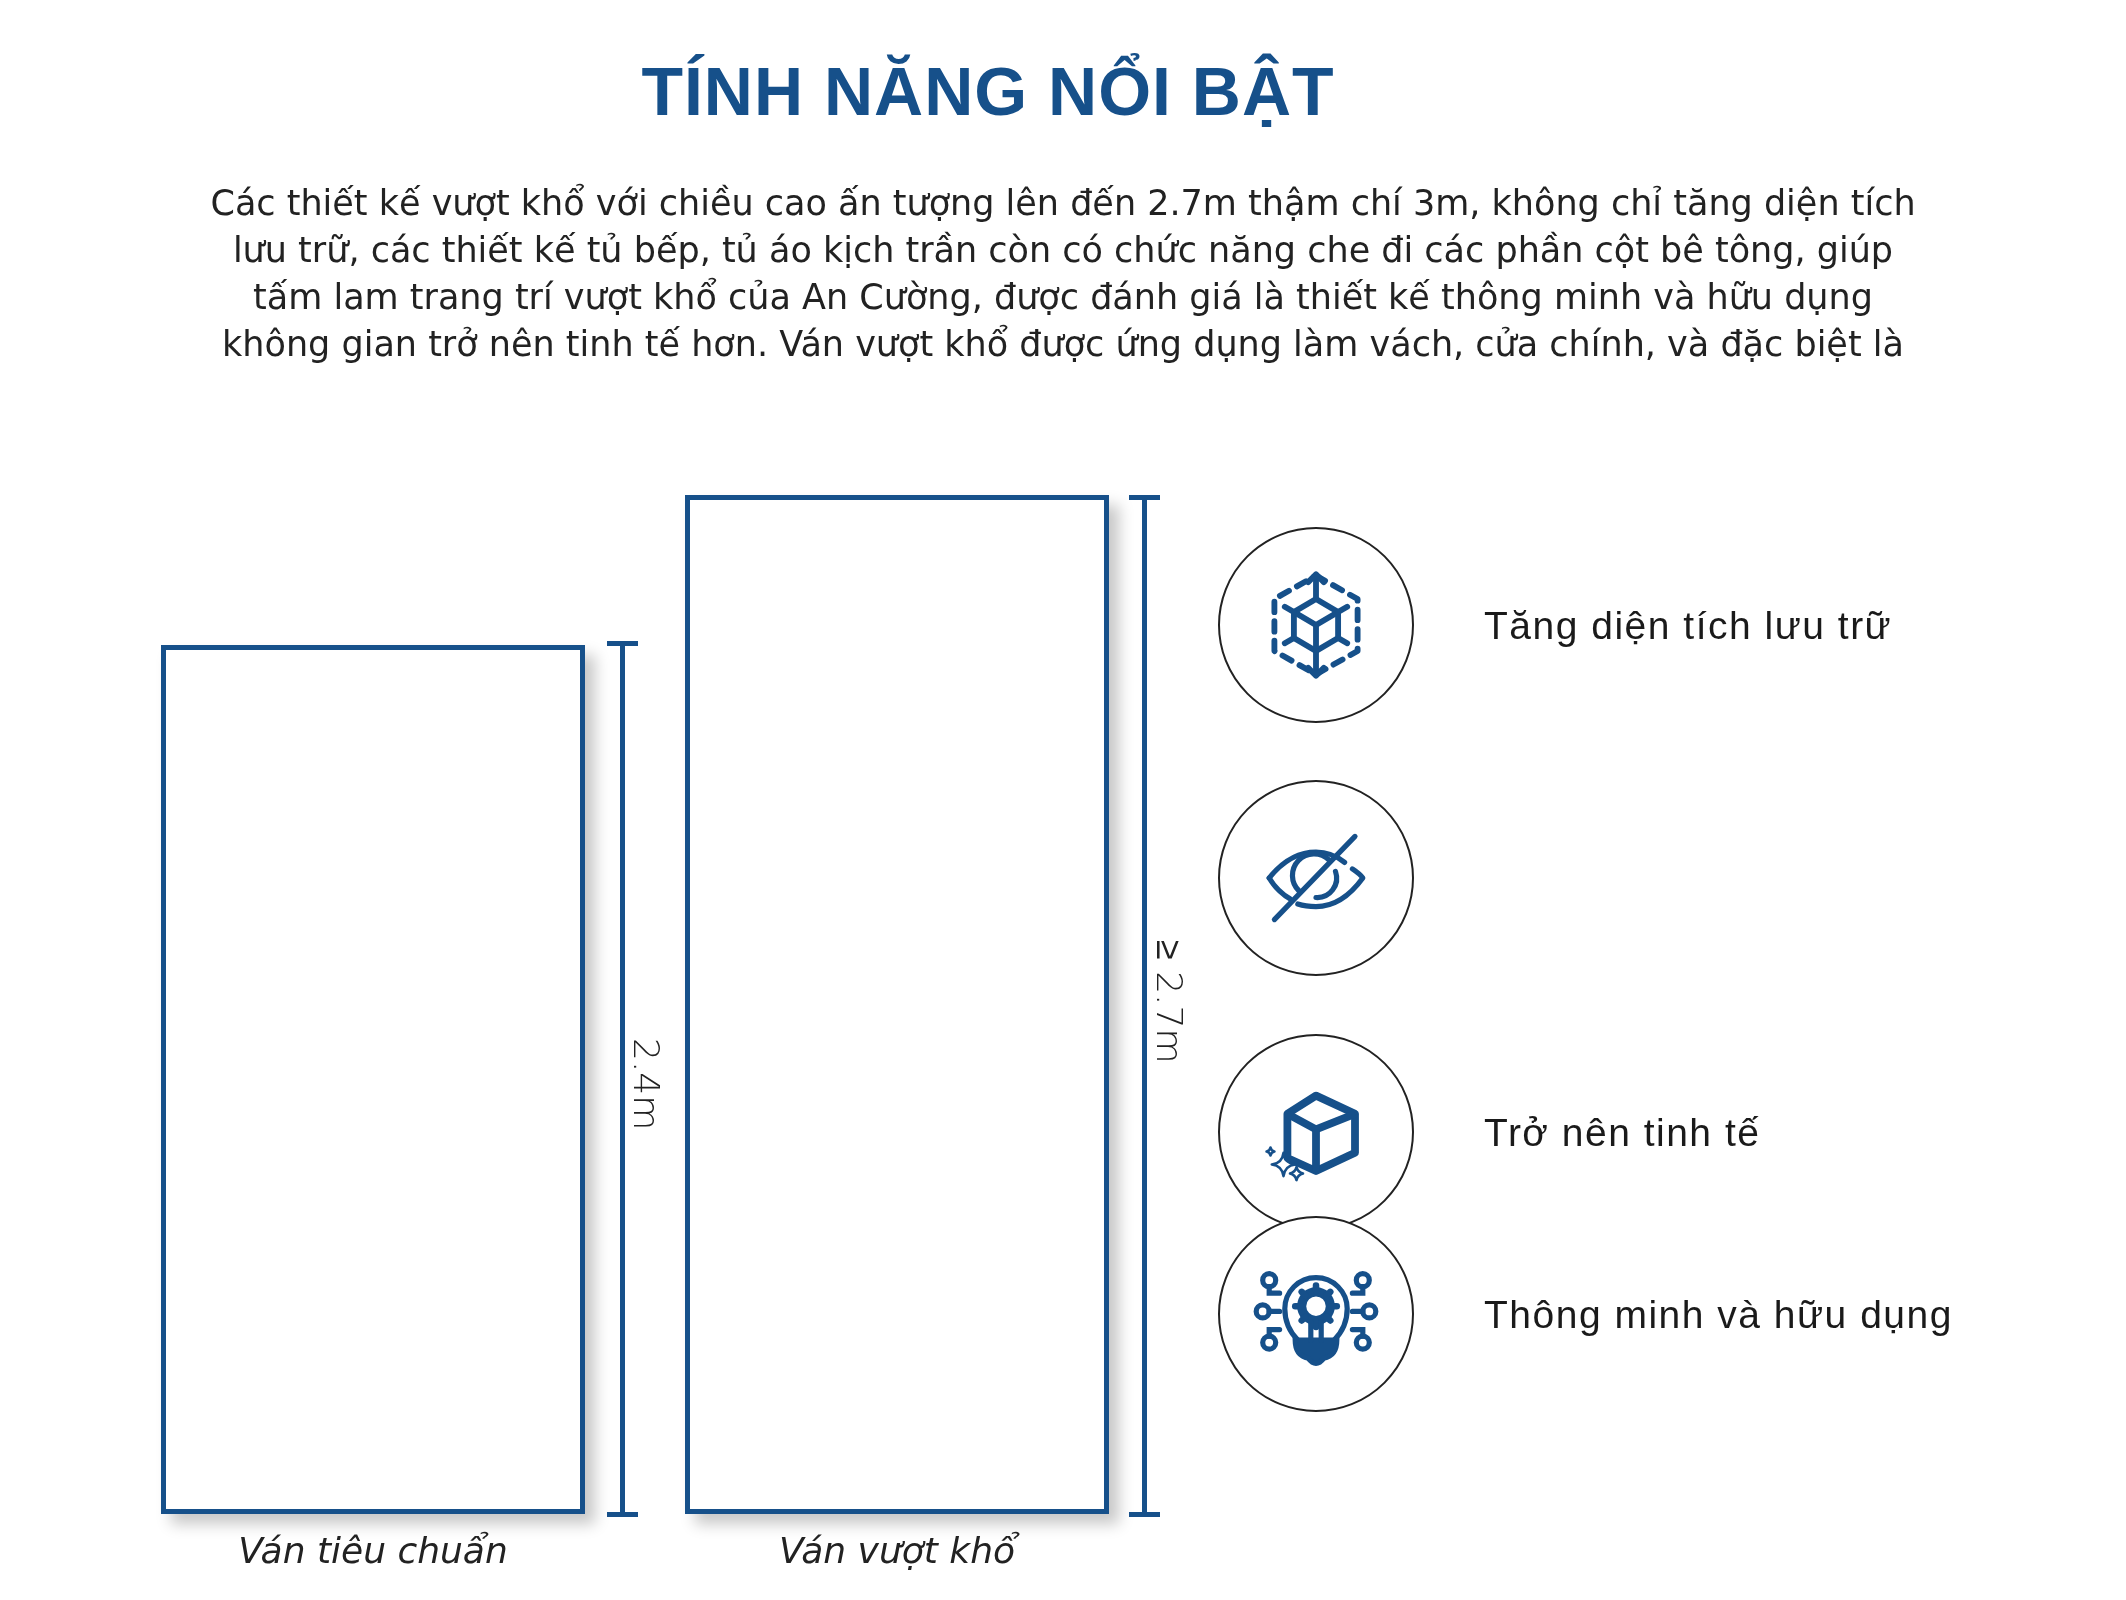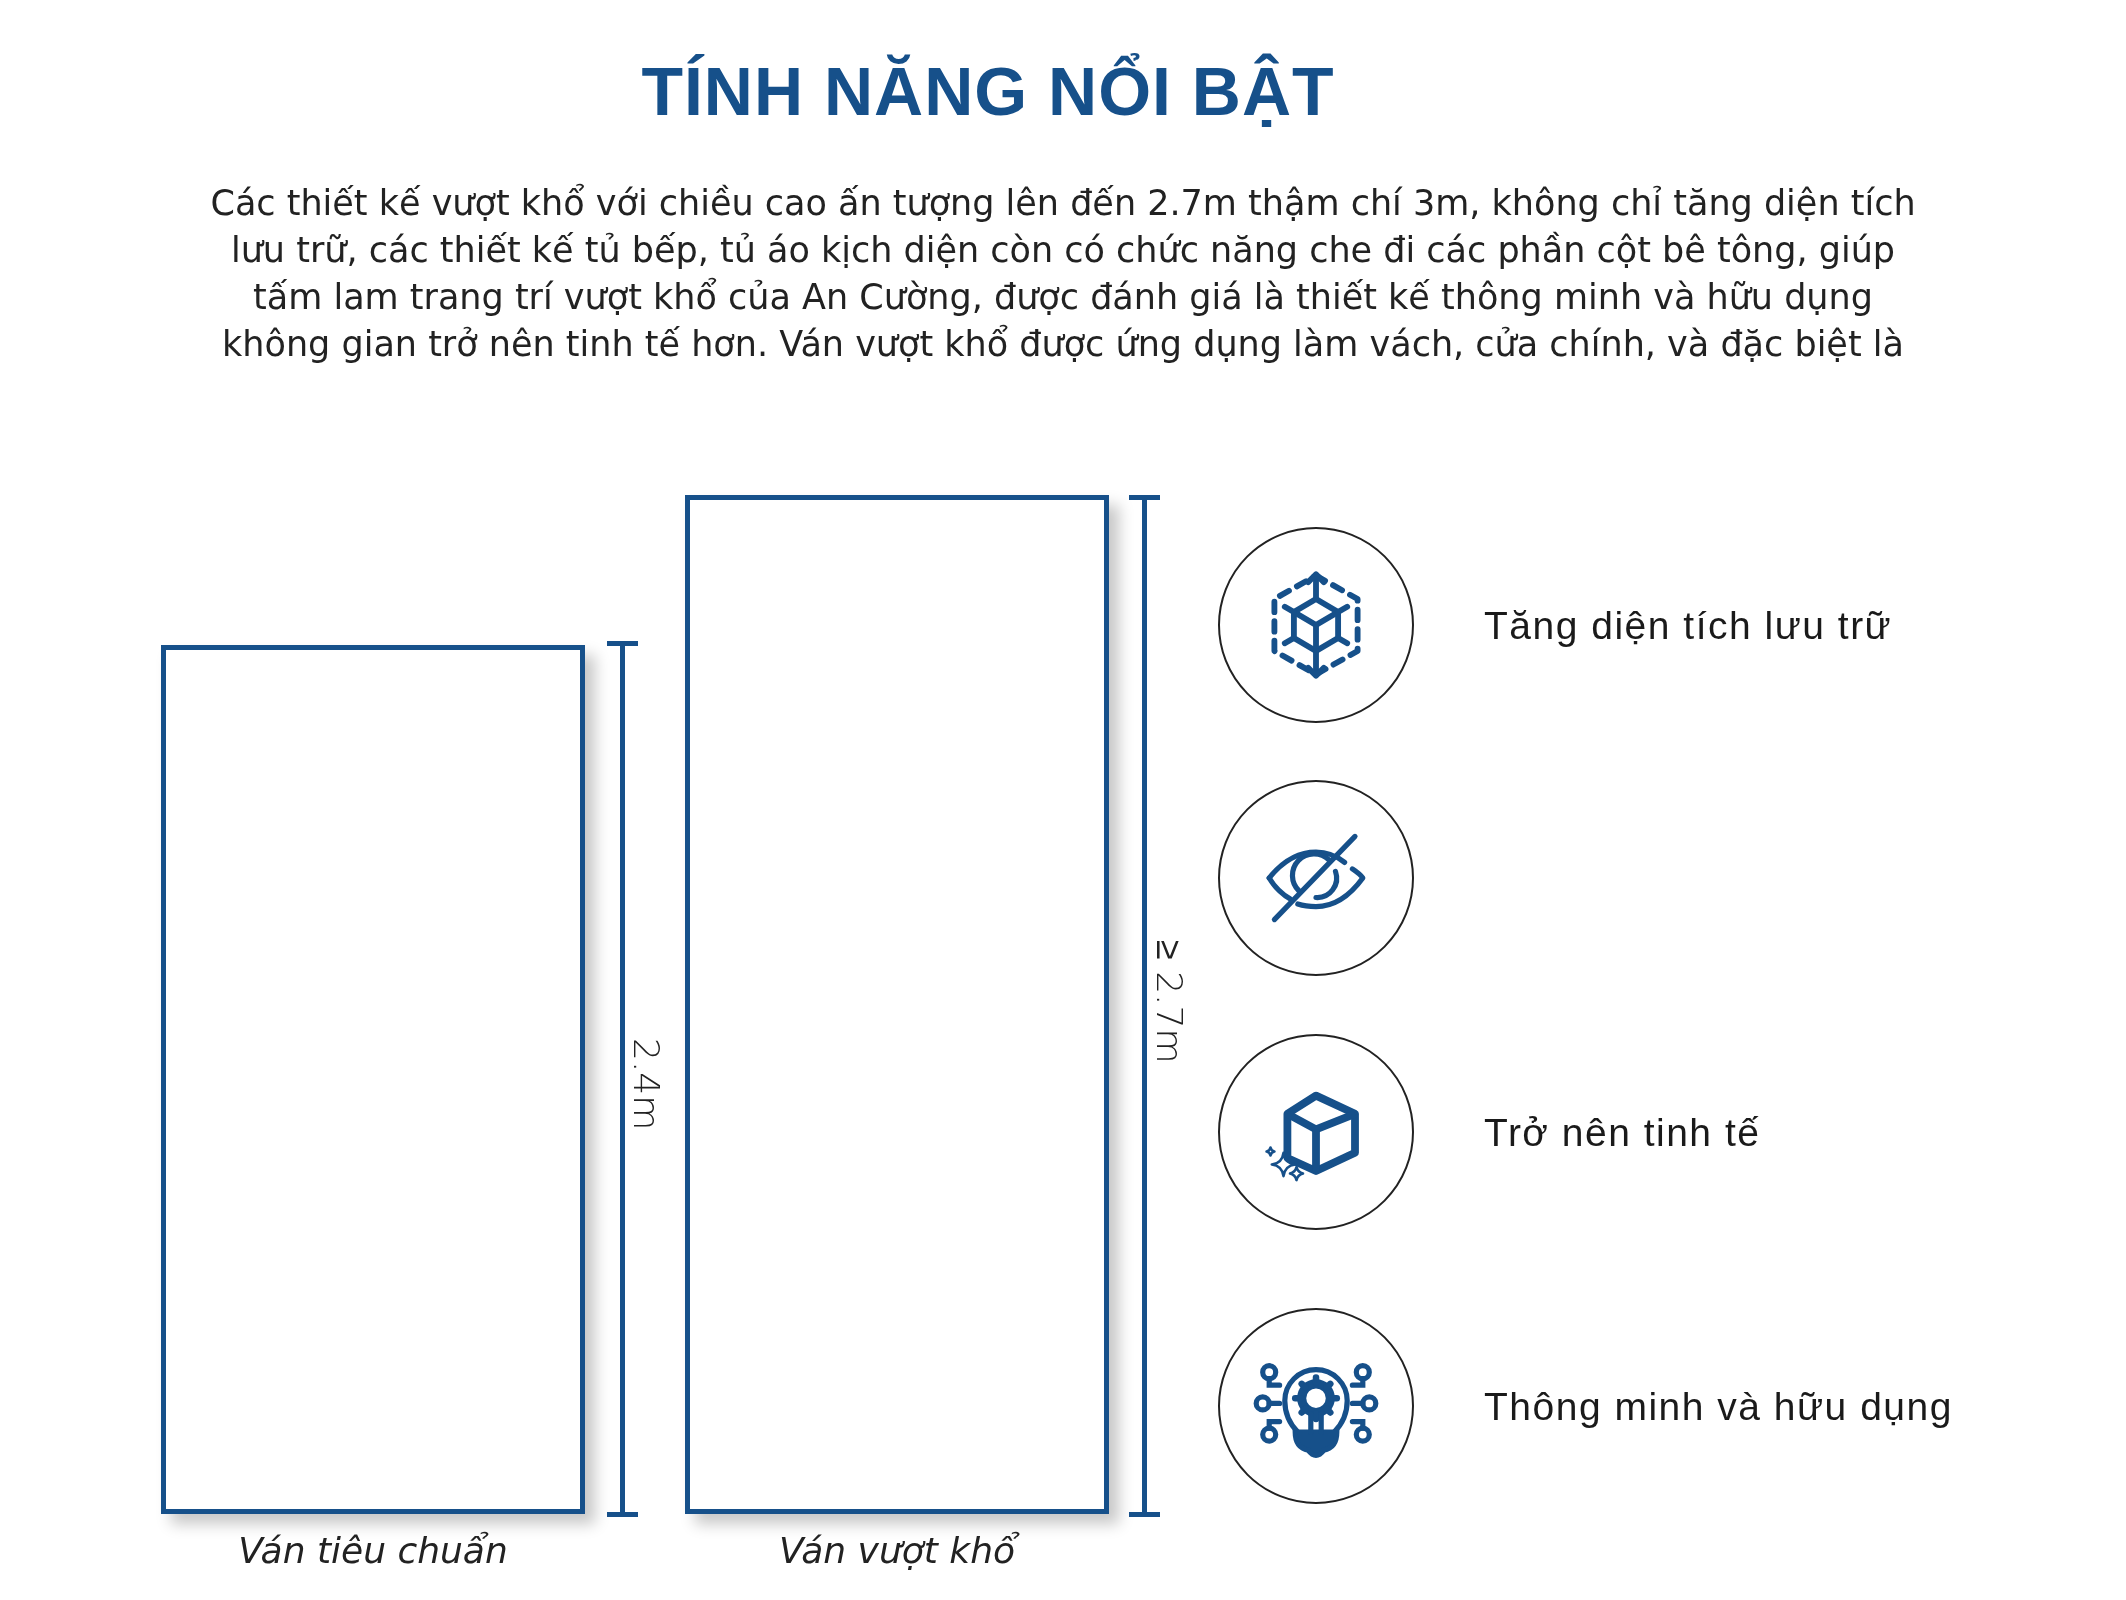--- a/index.html
+++ b/index.html
@@ -29,21 +29,21 @@
            font-size:39px; line-height:47px; color:#1a1a1a; letter-spacing:1.5px; }
   .ftext span { display:block; }
 </style>
 </head>
 <body>
 
 <div class="title">TÍNH NĂNG NỔI BẬT</div>
 
 <div class="intro">
   <span>Các thiết kế vượt khổ với chiều cao ấn tượng lên đến 2.7m thậm chí 3m,  không chỉ tăng diện tích</span>
-  <span>lưu trữ, các thiết kế tủ bếp, tủ áo kịch diện còn có chức năng che đi các phần cột bê tông, giúp</span>
+  <span>lưu trữ, các thiết kế tủ bếp, tủ áo kịch trần còn có chức năng che đi các phần cột bê tông, giúp</span>
   <span>tấm lam trang trí vượt khổ của An Cường, được đánh giá là thiết kế thông minh và hữu dụng</span>
   <span>không gian trở nên tinh tế hơn. Ván vượt khổ được ứng dụng làm vách, cửa chính, và đặc biệt là</span>
 </div>
 
 <div class="board" style="left:161px; top:645px; width:424px; height:869px;"></div>
 <div class="dim" style="left:620px; top:641px; height:876px;"></div>
 <div class="dimlabel" style="left:667px; top:1038px;">2.4m</div>
 <div class="caption" style="left:161px; top:1530px; width:424px;">Ván tiêu chuẩn</div>
 
 <div class="board" style="left:685px; top:495px; width:424px; height:1019px;"></div>
@@ -101,21 +101,21 @@
         <path d="M35 77 Q36 81 40 82 Q36 83 35 87 Q34 83 30 82 Q34 81 35 77 Z"></path>
         <path d="M15 62 Q15.5 64.5 18 65 Q15.5 65.5 15 68 Q14.5 65.5 12 65 Q14.5 64.5 15 62 Z"></path>
       </g>
     </svg>
   </div>
   <div class="ftext" style="top:75px;">
     <span>Trở nên tinh tế</span>
   </div>
 </div>
 
-<div class="feature" style="top:1308px;">
+<div class="feature" style="top:1216px;">
   <div class="circle">
     <svg viewBox="0 0 100 100" fill="none" stroke="#16508a" stroke-width="4" stroke-linecap="round">
       <path d="M36 70 Q26 60 26 46 A24 24 0 0 1 74 46 Q74 60 64 70"></path>
       <path d="M34 70 L66 70 Q66 82 56 84 Q50 92 44 84 Q34 82 34 70 Z" fill="#16508a"></path>
       <circle cx="50" cy="44" r="11" stroke-width="7"></circle>
       <g stroke-width="5">
         <line x1="50" y1="28" x2="50" y2="32"></line>
           <line x1="50" y1="56" x2="50" y2="60"></line>
         <line x1="34" y1="44" x2="38" y2="44"></line>
           <line x1="62" y1="44" x2="66" y2="44"></line>

